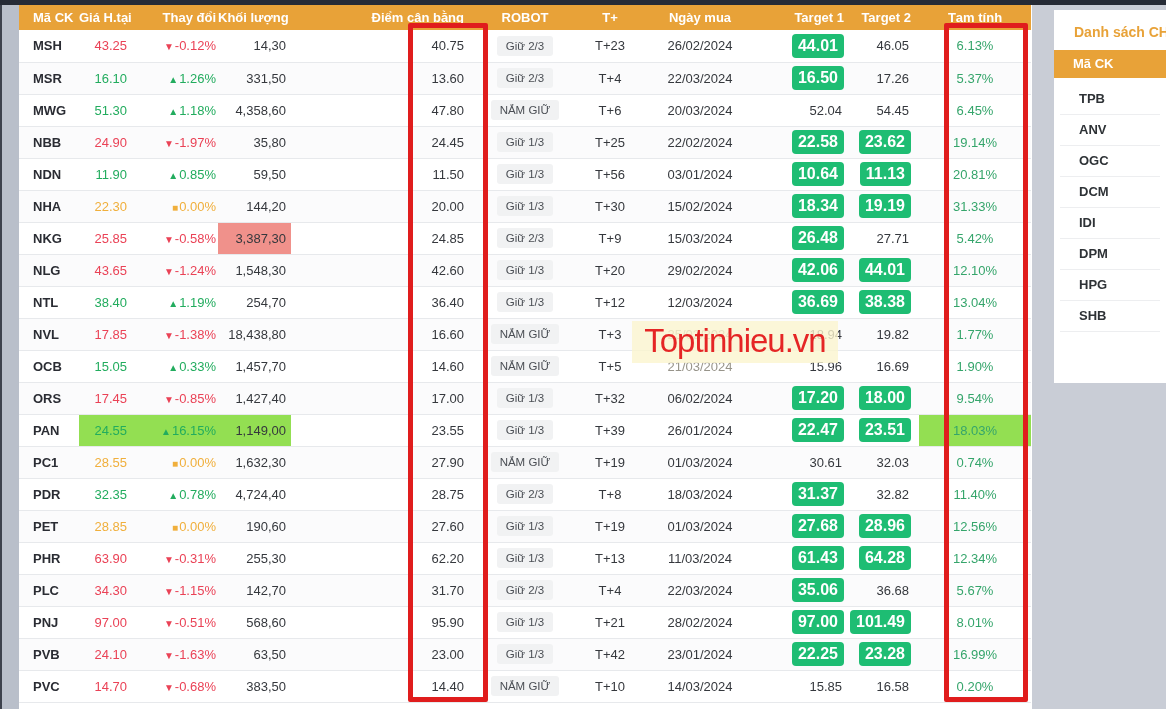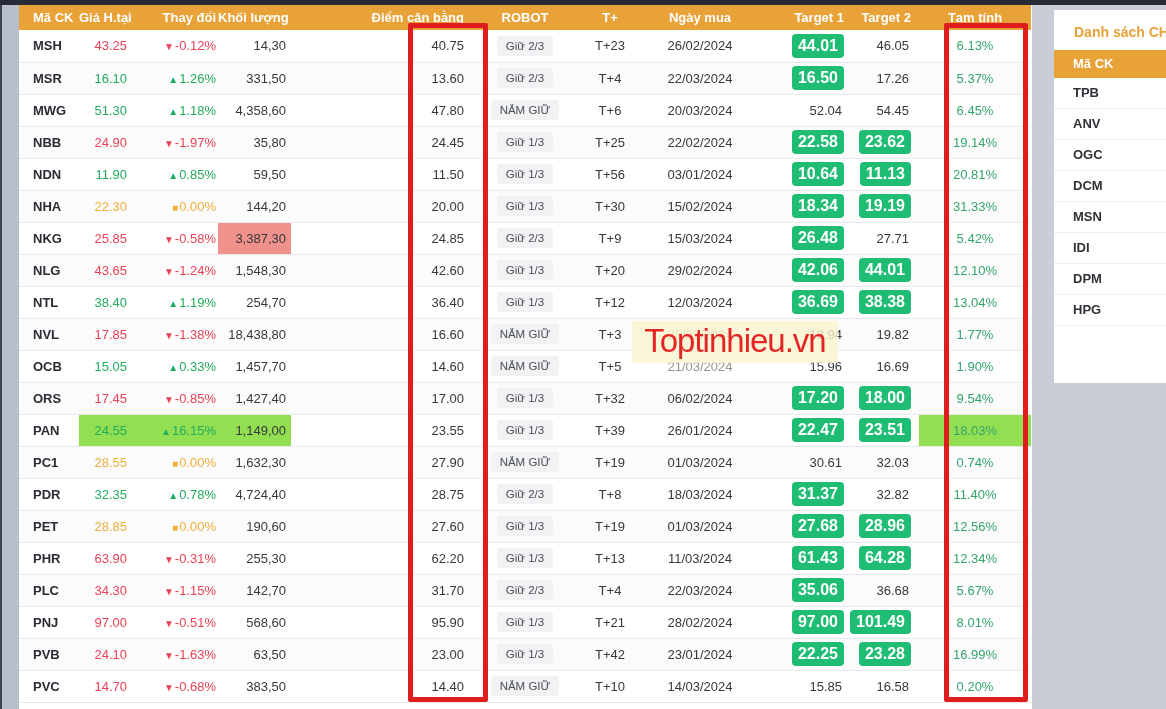--- a/index.html
+++ b/index.html
@@ -47,21 +47,21 @@
   .ann-pnl{left:944px;top:23px;width:84px;height:679px;}
 
   
   .watermark{position:absolute;left:632px;top:321px;width:206px;height:42px;background:rgba(251,245,206,0.8);z-index:5;
     color:var(--watermark-red);font-size:33px;line-height:40px;letter-spacing:-1px;text-align:center;white-space:nowrap;overflow:visible;}
 
   
   .sidebar{position:absolute;left:1054px;top:10px;width:112px;height:373px;background:#fff;z-index:2;}
   .sb-title{color:var(--header-bg);font-weight:bold;font-size:14px;padding:14px 0 0 20px;height:26px;white-space:nowrap;overflow:hidden;}
   .sb-head{background:var(--header-bg);color:#fff;font-weight:bold;font-size:13px;height:28px;line-height:28px;padding-left:19px;}
-  .sb-list{list-style:none;margin:0;padding:0;}
+  .sb-list{list-style:none;margin:0;padding:6px;}
   .sb-list li{height:30px;line-height:30px;padding-left:19px;font-size:13px;font-weight:700;color:#2E3236;border-bottom:1px solid #EDEEF0;cursor:pointer;}
 </style>
 </head>
 <body>
 
 <div id="screen">
   <div class="topbar"></div>
   <div class="left-gutter"></div>
   <div class="right-bg"></div>
 
@@ -379,20 +379,20 @@
   <div class="watermark">Toptinhieu.vn</div>
 
   <div class="sidebar">
     <div class="sb-title">Danh sách CHỜ</div>
     <div class="sb-head">Mã CK</div>
     <ul class="sb-list" id="sb-list">
         <li><span>TPB</span></li>
         <li><span>ANV</span></li>
         <li><span>OGC</span></li>
         <li><span>DCM</span></li>
-        <li><span>MSN</span></li>
         <li><span>IDI</span></li>
         <li><span>DPM</span></li>
         <li><span>HPG</span></li>
+        <li><span>SHB</span></li>
       </ul>
   </div>
 
 </div>
 
 </body></html>

